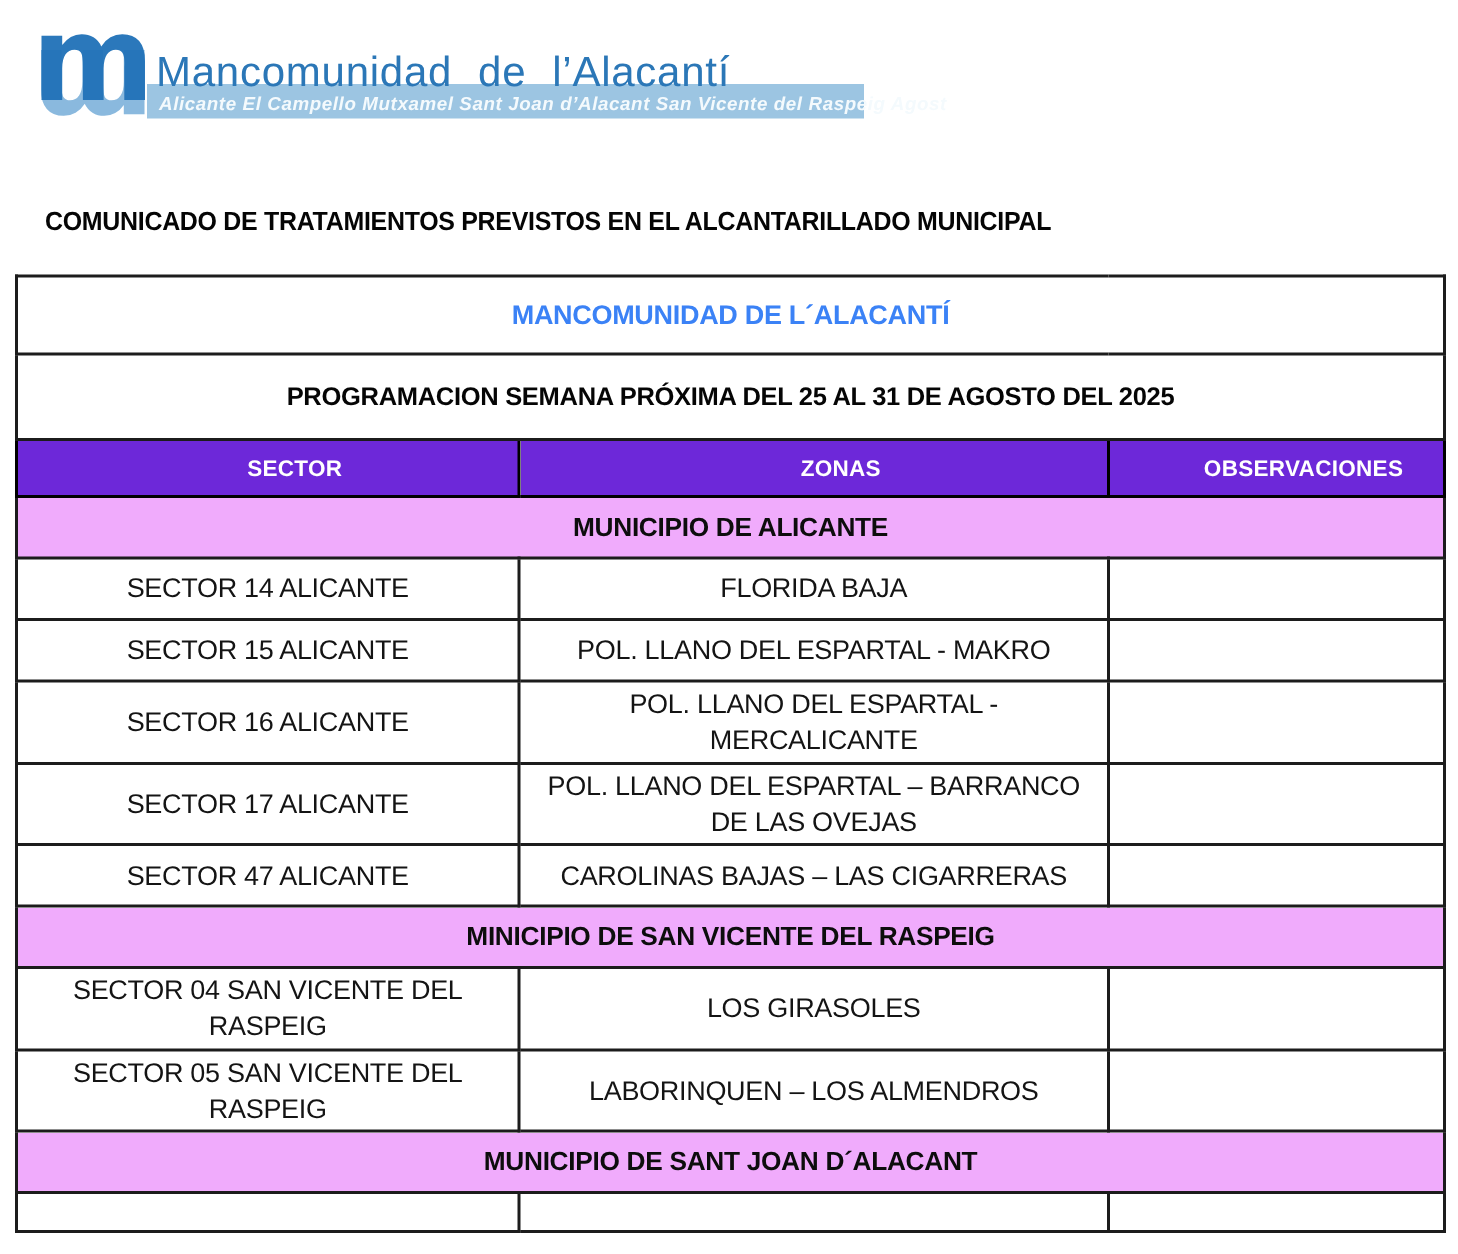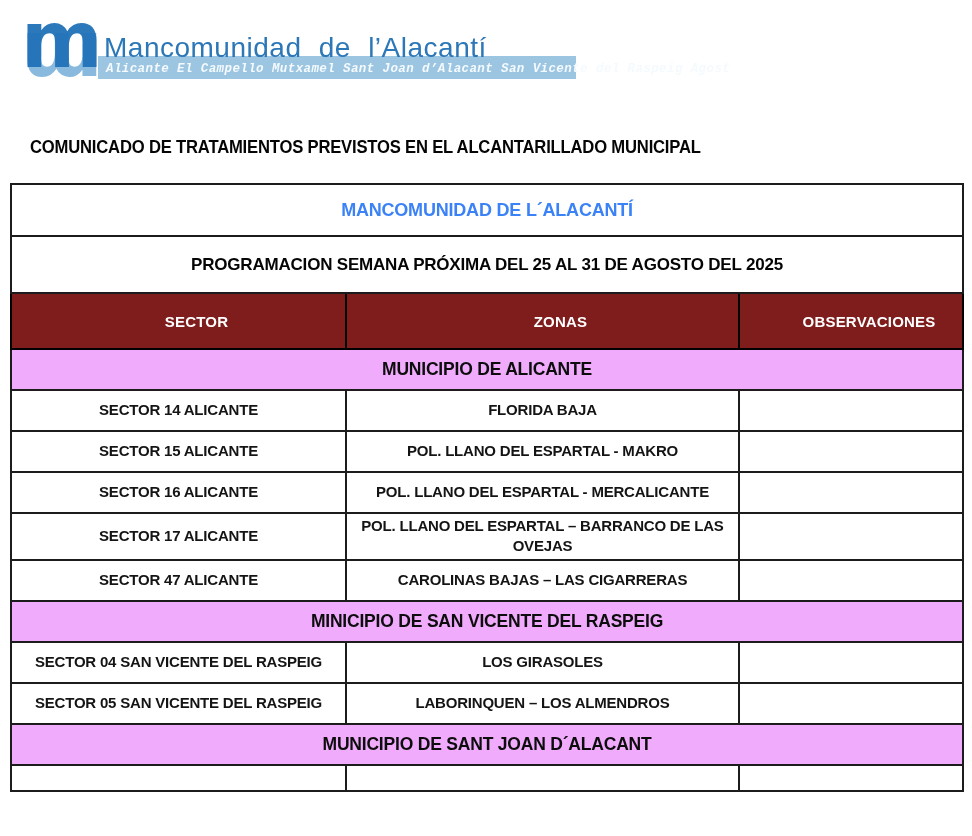--- a/index.html
+++ b/index.html
@@ -33,21 +33,21 @@
   .tagline-band {
     position: absolute;
     left: 98px; top: 56px;
     width: 478px; height: 23px;
     background: #9cc5e2;
     z-index: 1;
     display: flex;
     align-items: flex-end;
   }
   .tagline {
-    font-family: Liberation Mono, monospace;
+    font-family: Liberation Sans, sans-serif;
     font-style: italic;
     font-weight: bold;
     font-size: 12.5px;
     color: #f4fafd;
     white-space: nowrap;
     padding: 0 0 3px 8px;
     letter-spacing: 0.4px;
   }
 
   
@@ -90,42 +90,42 @@
     letter-spacing: -0.2px;
   }
   tr.t-subtitle td {
     height: 57px;
     font-size: 17px;
     font-weight: bold;
     color: #050505;
     letter-spacing: -0.2px;
   }
   tr.t-cols th {
-    height: 56px;
-    background: #7f1d1d;
+    height: 38px;
+    background: #6d28d9;
     color: #ffffff;
     font-size: 15px;
     font-weight: bold;
     letter-spacing: 0.2px;
     border-color: #000000;
     padding-left: 40px;
   }
   tr.section-row td {
     height: 41px;
     background: #f0abfc;
     font-size: 17.5px;
     font-weight: bold;
     color: #0d0d0d;
     letter-spacing: -0.2px;
     text-align: center;
   }
   tr.data-row td {
     height: 41px;
-    font-size: 15px;
-    font-weight: 700;
+    font-size: 18px;
+    font-weight: 400;
     color: #141414;
     line-height: 1.35;
     letter-spacing: -0.2px;
   }
   tr.data-row.short td { height: 34px; }
   tr.partial-row td { height: 26px; }
 </style>
 </head>
 <body>
 

